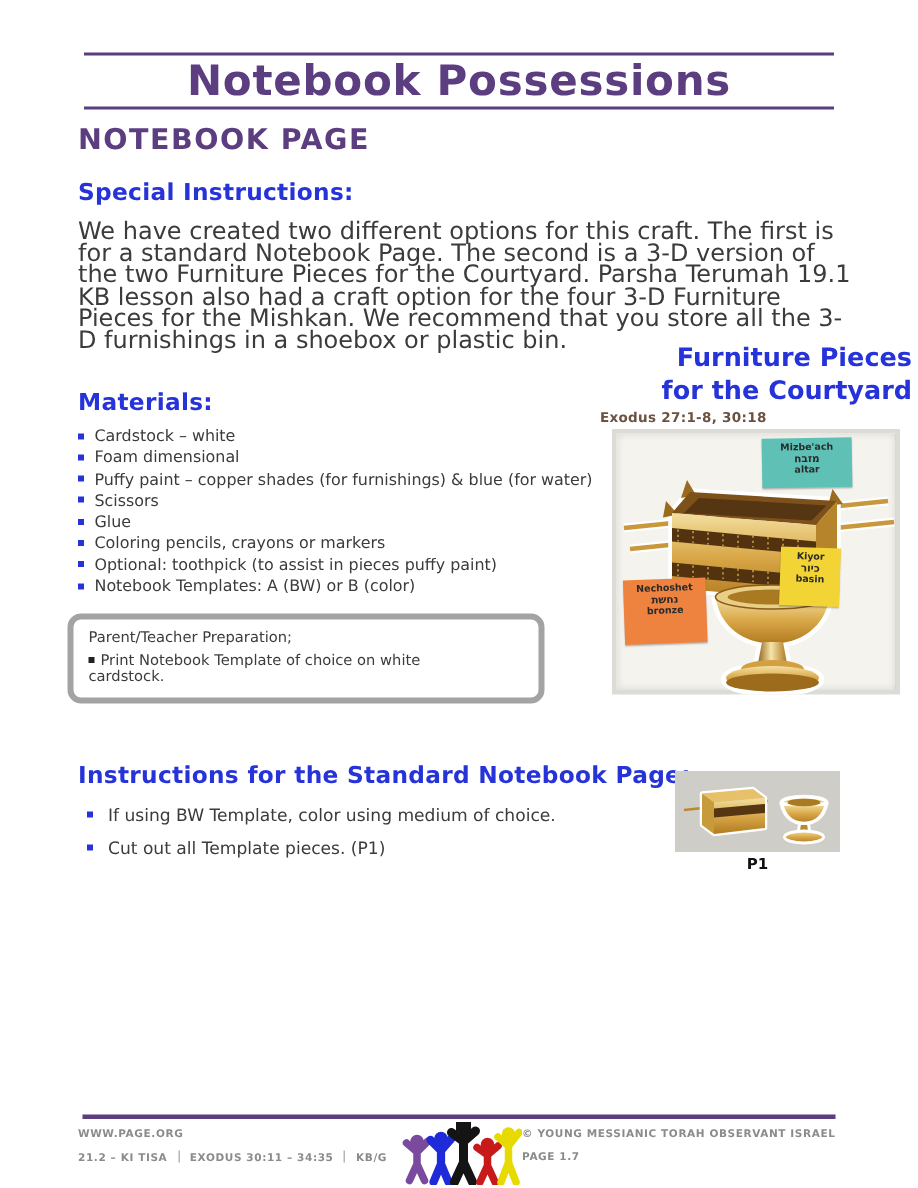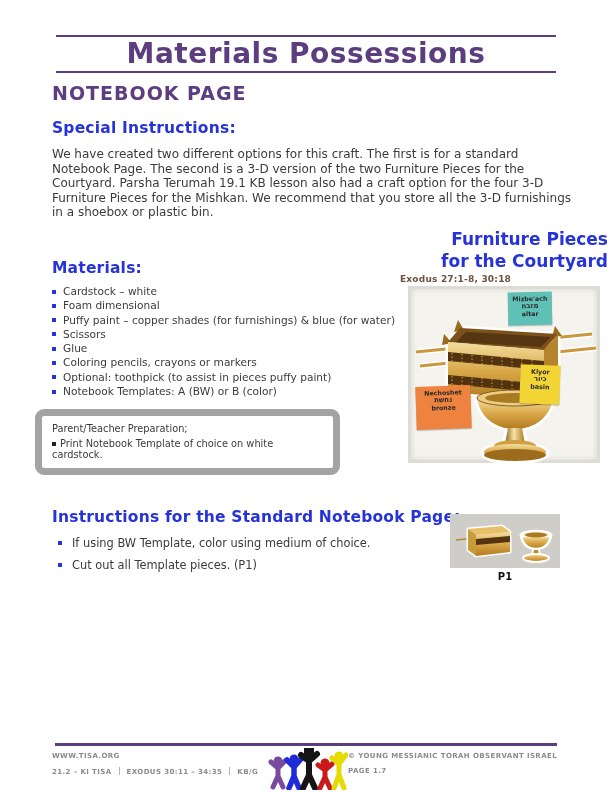--- a/index.html
+++ b/index.html
@@ -20,31 +20,31 @@
     font-size:19px; font-weight:700; letter-spacing:1px;
   }
   
   .blue-heading { position:absolute; color:#2633d9; font-weight:700; font-size:15.5px; letter-spacing:0.2px; }
   .si-heading { left:52px; top:119px; }
   .materials-heading { left:52px; top:259px; }
   .instr-heading { left:52px; top:508px; }
   
   .si-body {
     position:absolute; left:52px; top:147px; width:520px;
-    font-size:12px; line-height:14.6px; color:#3b3b3b;
+    font-size:16px; line-height:14.6px; color:#3b3b3b;
   }
   
   .materials-list { position:absolute; left:52px; top:284px; width:370px; list-style:none; margin:0; padding:0; }
   .materials-list li { font-size:10.6px; line-height:14.3px; color:#3b3b3b; white-space:nowrap; }
   .sq { display:inline-block; width:4px; height:4px; background:#2633d9; margin:0 7px 1px 0; vertical-align:middle; }
   .sq-black { display:inline-block; width:4px; height:4px; background:#222; margin:0 4px 1px 0; vertical-align:middle; }
   
   .prep-box {
-    position:absolute; left:35px; top:409px; width:274px;
-    border:7px solid #a3a3a3; border-radius:9px; padding:7px 7px 8px 10px;
+    position:absolute; left:45px; top:409px; width:274px;
+    border:4px solid #a3a3a3; border-radius:9px; padding:7px 26px 8px 10px;
     font-size:9.8px; color:#3b3b3b; background:#fff;
   }
   .prep-box .line1 { margin-bottom:4px; }
   
   .courtyard-heading {
     position:absolute; left:400px; top:229px; width:208px; text-align:right;
     color:#2633d9; font-weight:700; font-size:17px; line-height:21.5px;
   }
   .courtyard-verse {
     position:absolute; left:400px; top:274px; width:208px; text-align:left;
@@ -59,21 +59,21 @@
     position:absolute; left:3px; top:3px; right:3px; bottom:3px;
     background:#f4f3ee; box-shadow:inset 0 0 6px rgba(0,0,0,0.12);
   }
   .photo svg { position:absolute; left:0; top:0; }
   .note {
     position:absolute; text-align:center; color:#2a2a2a;
     font-size:6.3px; line-height:7.5px; font-weight:700; padding-top:3px;
     box-shadow:0 1px 1px rgba(0,0,0,0.25);
   }
   .note .he { font-size:7px; }
-  .note-teal   { left:100px; top:6px;  width:44px; height:30px; background:#5fc1b6; transform:rotate(-1deg); }
+  .note-teal   { left:100px; top:6px;  width:60px; height:30px; background:#5fc1b6; transform:rotate(-1deg); }
   .note-yellow { left:112px; top:79px; width:40px; height:36px; background:#f2d435; transform:rotate(2deg); }
   .note-orange { left:8px;  top:100px; width:55px; height:40px; background:#ee8340; transform:rotate(-2deg); }
   
   .instr-list { position:absolute; left:58px; top:533px; width:390px; list-style:none; margin:0; padding:0; }
   .instr-list li { font-size:11.4px; line-height:21.5px; color:#3b3b3b; white-space:nowrap; }
   .instr-list .sq { margin-right:10px; }
   
   .p1-figure { position:absolute; left:450px; top:514px; width:110px; height:54px; }
   .p1-label {
     position:absolute; left:450px; top:571px; width:110px; text-align:center;
@@ -87,21 +87,21 @@
   .footer-right .row2 { margin-top:7px; }
   .vbar { display:inline-block; width:1px; height:8px; background:#b5b5b5; margin:0 7px -1px 7px; }
   .logo { position:absolute; left:268px; top:746px; }
 </style>
 </head>
 <body>
 
 <div class="page">
 
   <div class="rule rule-a"></div>
-  <div class="doc-title">Materials Possessions</div>
+  <div class="doc-title">Notebook Possessions</div>
   <div class="rule rule-b"></div>
   <div class="doc-subtitle">NOTEBOOK PAGE</div>
 
   <div class="blue-heading si-heading">Special Instructions:</div>
   <div class="si-body">We have created two different options for this craft. The first is for a standard Notebook Page. The second is a 3-D version of the two Furniture Pieces for the Courtyard. Parsha Terumah 19.1 KB lesson also had a craft option for the four 3-D Furniture Pieces for the Mishkan. We recommend that you store all the 3-D furnishings in a shoebox or plastic bin.</div>
 
   <div class="blue-heading materials-heading">Materials:</div>
   <ul class="materials-list">
     <li><span class="sq"></span><span>Cardstock – white</span></li>
     <li><span class="sq"></span><span>Foam dimensional</span></li>
@@ -211,21 +211,21 @@
       <path d="M71 22 C73 31 79 35 86 35 C93 35 99 31 101 22 Z" fill="url(#gold)" stroke="#ffffff" stroke-width="2.5"></path>
       <polygon points="83,35 82,42 90,42 89,35" fill="#b98a2e" stroke="#ffffff" stroke-width="2"></polygon>
       <ellipse cx="86" cy="44" rx="13" ry="4" fill="url(#gold)" stroke="#ffffff" stroke-width="2"></ellipse>
       <ellipse cx="86" cy="21" rx="11" ry="2.5" fill="#a97a22"></ellipse>
     </svg>
   </div>
   <div class="p1-label">P1</div>
 
   <div class="footer-rule"></div>
   <div class="footer-left">
-    <div>WWW.TISA.ORG</div>
+    <div>WWW.PAGE.ORG</div>
     <div class="row2">
       <span>21.2 – KI TISA</span><span class="vbar"></span><span>EXODUS 30:11 – 34:35</span><span class="vbar"></span><span>KB/G</span>
     </div>
   </div>
   <div class="logo">
     <svg width="80" height="44" viewBox="0 0 80 44">
       <g stroke-linecap="round">
         <g stroke="#7a4a9e" stroke-width="5" fill="#7a4a9e">
           <circle cx="10" cy="15" r="4.5" stroke="none"></circle>
           <path d="M10 19 L10 30 M10 22 L3 16 M10 22 L17 15 M10 30 L5 41 M10 30 L15 41" fill="none"></path>

